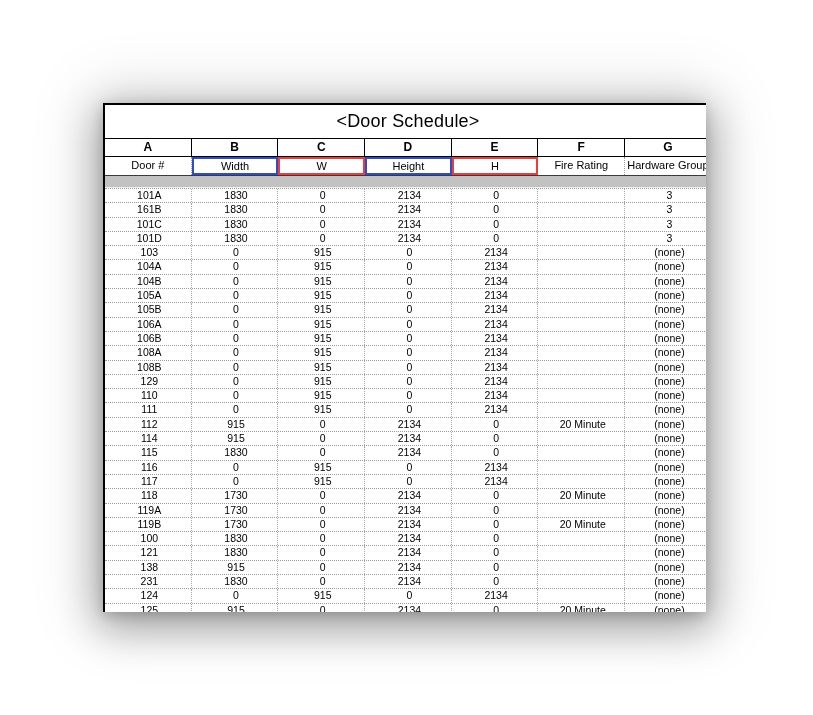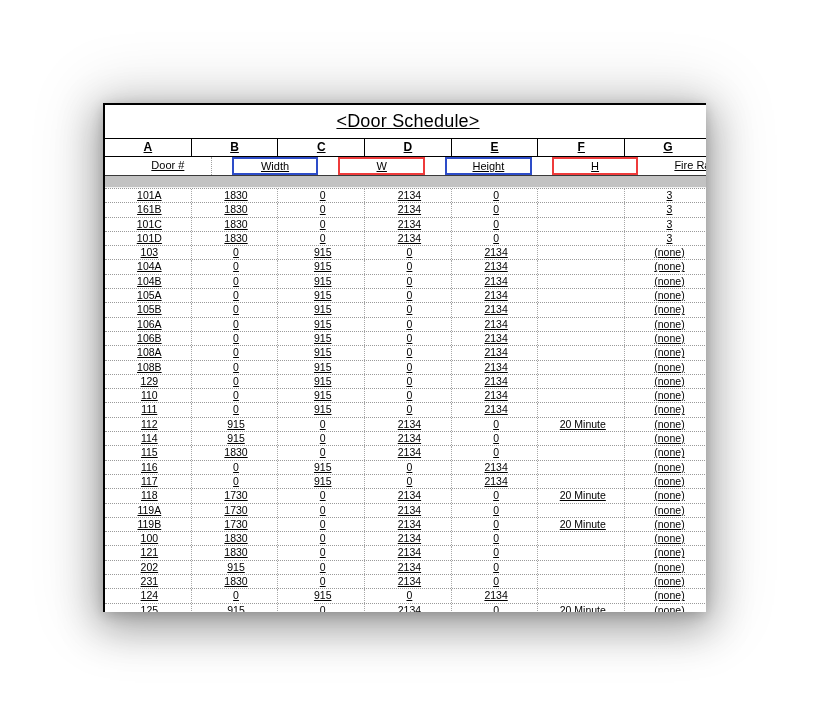--- a/index.html
+++ b/index.html
@@ -7,40 +7,40 @@
               font-family:"Liberation Sans","DejaVu Sans",sans-serif; color:#000; }
   .page { position:relative; width:813px; height:715px; background:#ffffff; }
 
   .panel {
     position:absolute; left:103px; top:103px; width:603px; height:509px;
     background:#ffffff; overflow:hidden;
     box-shadow: 0 12px 38px 5px rgba(0,0,0,0.30),
                 0 0 60px 12px rgba(0,0,0,0.13),
                 0 3px 12px rgba(0,0,0,0.18);
   }
-  .schedule-table { width:608px; border-left:2px solid #000;text-decoration:underline; }
+  .schedule-table { width:608px; border-left:2px solid #000; }
 
   .title-row {
     height:36px; border-top:2px solid #000; border-bottom:1px solid #000;
     display:flex; align-items:center; justify-content:center;
     font-size:18px; letter-spacing:0.2px; background:#fff;
   }
 
   .letters-row { display:flex; height:18px; border-bottom:1px solid #000; background:#fff; }
   .letter-cell {
     width:86.7px; flex:0 0 86.7px; border-right:1px solid #000;
     font-size:12px; font-weight:bold; text-align:center; line-height:17px;
     overflow:hidden; white-space:nowrap;
   }
 
   .header-row { display:flex; height:19px; border-bottom:1px solid #3a3a3a; background:#fff; }
   .header-cell {
     width:86.7px; flex:0 0 86.7px; border-right:1px dotted #a0a0a0;
     font-size:11px; text-align:center; line-height:17px;
-    overflow:hidden; white-space:nowrap;margin-left:20px;
+    overflow:hidden; white-space:nowrap;
   }
   .header-cell.hl { border:2px solid; line-height:14px; }
 
   .spacer-row { height:12px; background:#c2c2c2; border-bottom:1px solid #f2f2f2; }
 
   .tbody { border-top:1px dotted #999;text-align:center; }
   .trow  { display:flex; height:14.3px; border-bottom:1px dotted #9a9a9a; background:#fff; }
   .tcell {
     width:86.7px; flex:0 0 86.7px; border-right:1px dotted #a8a8a8;
     font-size:10.5px; line-height:13.5px; padding-left:3px;
@@ -302,21 +302,21 @@
           <div class="trow">
             <div class="tcell">121</div>
             <div class="tcell">1830</div>
             <div class="tcell">0</div>
             <div class="tcell">2134</div>
             <div class="tcell">0</div>
             <div class="tcell"></div>
             <div class="tcell">(none)</div>
           </div>
           <div class="trow">
-            <div class="tcell">202</div>
+            <div class="tcell">138</div>
             <div class="tcell">915</div>
             <div class="tcell">0</div>
             <div class="tcell">2134</div>
             <div class="tcell">0</div>
             <div class="tcell"></div>
             <div class="tcell">(none)</div>
           </div>
           <div class="trow">
             <div class="tcell">231</div>
             <div class="tcell">1830</div>

